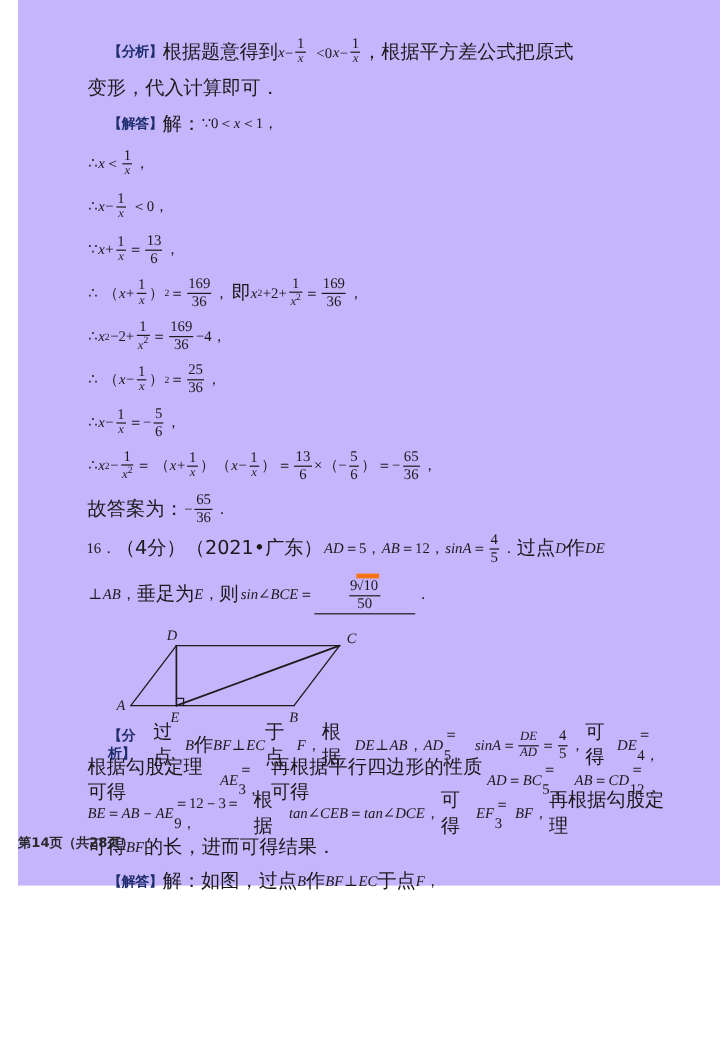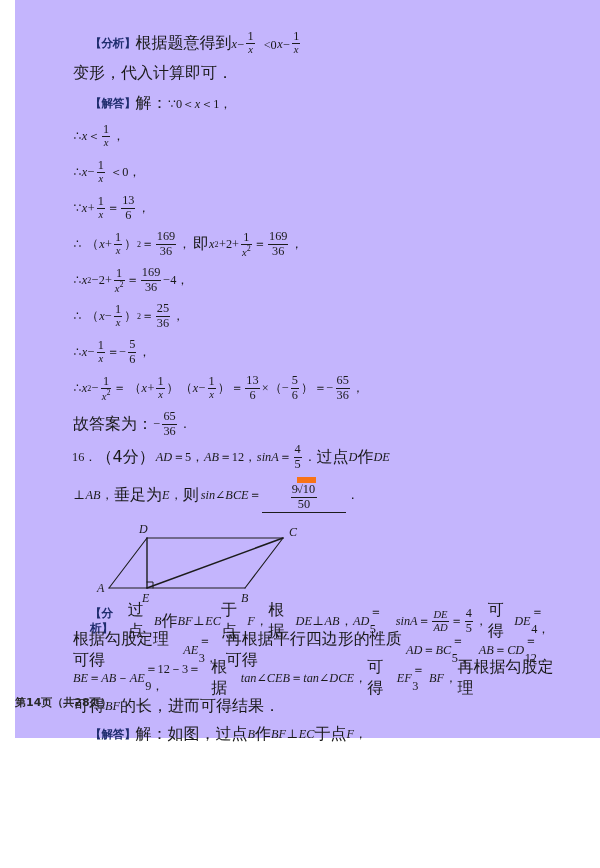--- a/index.html
+++ b/index.html
@@ -74,21 +74,21 @@
   .frac > .num { display: block; padding: 0 1px; }
   .frac > .den {
     display: block;
     border-top: 1px solid #1c1c1c;
     padding: 0 1px;
   }
   .frac .mi { font-size: 10.6px; }
 
   .sqrt {
     display: inline-block;
-    border-top: 6px solid #f97316;
+    border-top: 4px solid #f97316;
     padding: 0 1px 0 0;
     margin-left: -1px;
     line-height: 1.05;
   }
   .radsym { font-size: 11px; }
 
   
   .row { height: 36px; display: flex; align-items: center; }
   .row-sm { height: 30px; display: flex; align-items: center; }
 
@@ -133,20 +133,21 @@
     <div class="row-sm" style="padding-left:17px;">
       <span class="tag">【分析】</span>
       <span class="cn">根据题意得到</span>
       <span>
         <span class="mi">x</span><span class="op">−</span><span class="frac"><span class="num mn">1</span><span class="den mi">x</span></span>
         <span class="op" style="margin-left:3px;">&lt;0</span>
       </span>
       <span>
         <span class="mi">x</span><span class="op">−</span><span class="frac"><span class="num mn">1</span><span class="den mi">x</span></span>
       </span>
+      <span class="cn">，根据平方差公式把原式</span>
     </div>
 
     <div class="row-sm">
       <span class="cn">变形，代入计算即可．</span>
     </div>
 
     <div class="row-sm" style="padding-left:17px;">
       <span class="tag">【解答】</span>
       <span class="cn">解：</span>
       <span>
@@ -331,20 +332,21 @@
           <span class="den mn">36</span>
         </span>
         <span class="op">．</span>
     </div>
 
 
     <div class="row-sm" style="height:30px; margin-left:-1px;">
       <span class="mn">16</span>
       <span class="mn">．</span>
       <span class="cn">（4分）</span>
+      <span class="cn">（2021•广东）</span>
       <span class="mi" style="margin-left:1px;">AD</span>
         <span class="op">＝5，</span>
       <span class="mi">AB</span>
         <span class="op">＝12，</span>
       <span class="mi">sinA</span>
         <span class="op">＝</span>
         <span class="frac">
           <span class="num mn">4</span>
           <span class="den mn">5</span>
         </span>

